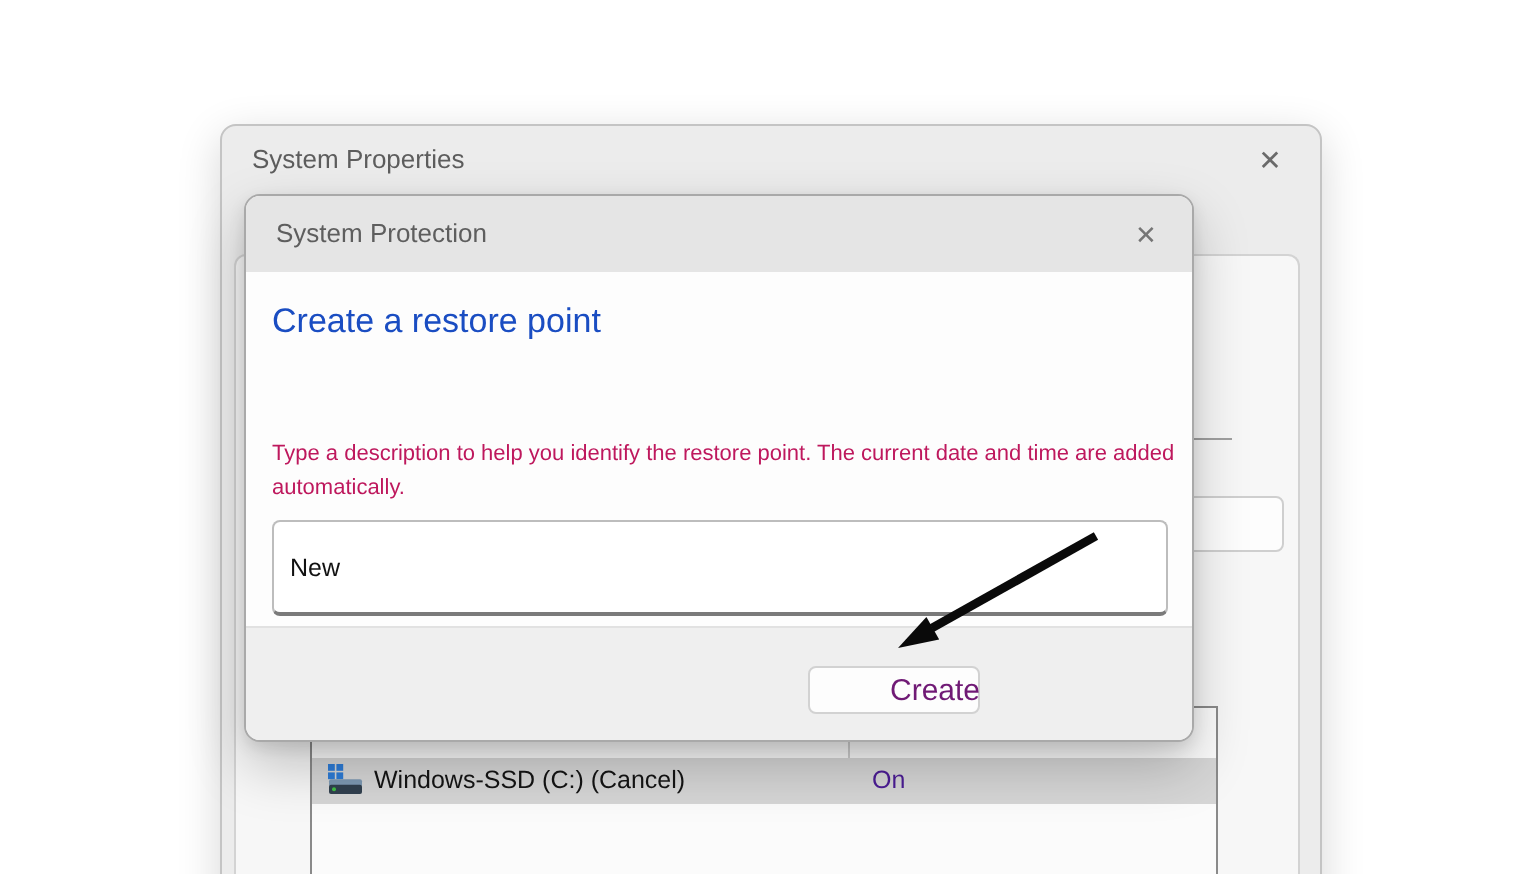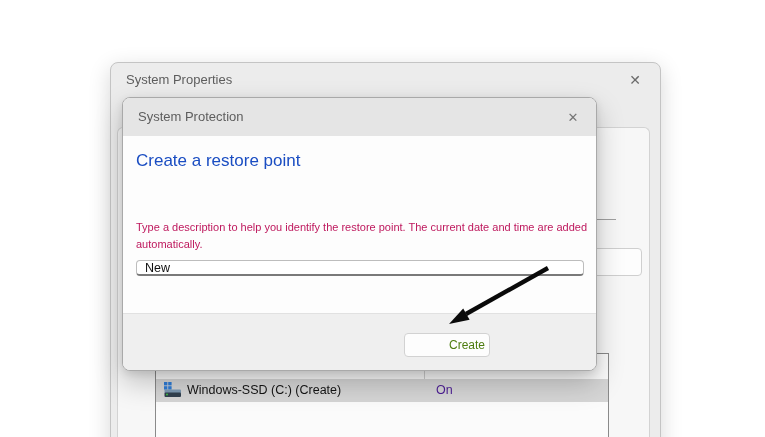--- a/index.html
+++ b/index.html
@@ -45,30 +45,30 @@
     box-shadow:0 12px 28px rgba(0,0,0,.22), 0 3px 8px rgba(0,0,0,.10);
     z-index:10; overflow:hidden;
   }
   .dlg-titlebar { position:absolute; left:0; top:0; right:0; height:38px; background:#e5e5e5; }
   .dlg-title { position:absolute; left:15px; top:0; line-height:38px; font-size:13px; color:#5e5e5e; white-space:nowrap; }
   .dlg-close { position:absolute; right:10px; top:7px; width:26px; height:26px; text-align:center;
                line-height:26px; font-size:13px; color:#757575; cursor:default; }
   .dlg-heading { position:absolute; left:13px; top:53px; font-size:17px; color:#1a4dc2; white-space:nowrap; }
   .dlg-desc { position:absolute; left:13px; top:101px; width:452px; font-size:11px; line-height:17px; color:#be185d;margin-top:20px; }
   .dlg-input {
-    position:absolute; left:13px; top:162px; width:448px; height:16px;
+    position:absolute; left:13px; top:162px; width:448px; height:48px;
     background:#ffffff; border:1px solid #bdbdbd; border-bottom:2px solid #7a7a7a;
     border-radius:4px; padding:0 8px; font-size:12.5px; color:#111;
     font-family:"Liberation Sans", sans-serif; outline:none;
   }
   .dlg-footer { position:absolute; left:0; right:0; bottom:0; height:57px;
                 background:#efefef; border-top:1px solid #e1e1e1; }
   .dlg-btn {
     position:absolute; height:24px; background:#fdfdfd; border:1px solid #d2d2d2;
-    border-radius:4px; font-size:12px; color:#4d7c0f; text-align:center;
+    border-radius:4px; font-size:15px; color:#701a75; text-align:center;
     font-family:"Liberation Sans", sans-serif; cursor:default;padding-left:40px;
   }
   #btn-create { left:281px; top:235px; width:86px; }
   #btn-cancel { left:375px; top:235px; width:85px; }
 
   
   #arrow-layer { position:absolute; left:0; top:0; width:765px; height:437px;
                  z-index:50; pointer-events:none; }
 </style>
 </head>
@@ -92,21 +92,21 @@
       <div class="lv-row">
         <svg class="lv-drive-icon" viewBox="0 0 19 19">
           <rect x="1" y="1" width="3.4" height="3.4" fill="#2e7cd6"></rect>
           <rect x="5.2" y="1" width="3.4" height="3.4" fill="#2e7cd6"></rect>
           <rect x="1" y="5.2" width="3.4" height="3.4" fill="#2e7cd6"></rect>
           <rect x="5.2" y="5.2" width="3.4" height="3.4" fill="#2e7cd6"></rect>
           <rect x="1.5" y="8.6" width="16.5" height="3.6" rx="1" fill="#7d99b3"></rect>
           <rect x="1.5" y="11.4" width="16.5" height="4.6" rx="1" fill="#31404f"></rect>
           <circle cx="4" cy="13.6" r="1" fill="#3fc043"></circle>
         </svg>
-        <span class="lv-drive-name">Windows-SSD (C:) (Create)</span>
+        <span class="lv-drive-name">Windows-SSD (C:) (Cancel)</span>
         <span class="lv-status">On</span>
       </div>
     </div>
   </div>
 
   <div id="sysprot">
     <div class="dlg-titlebar">
       <span class="dlg-title">System Protection</span>
       <span class="dlg-close">✕</span>
     </div>

